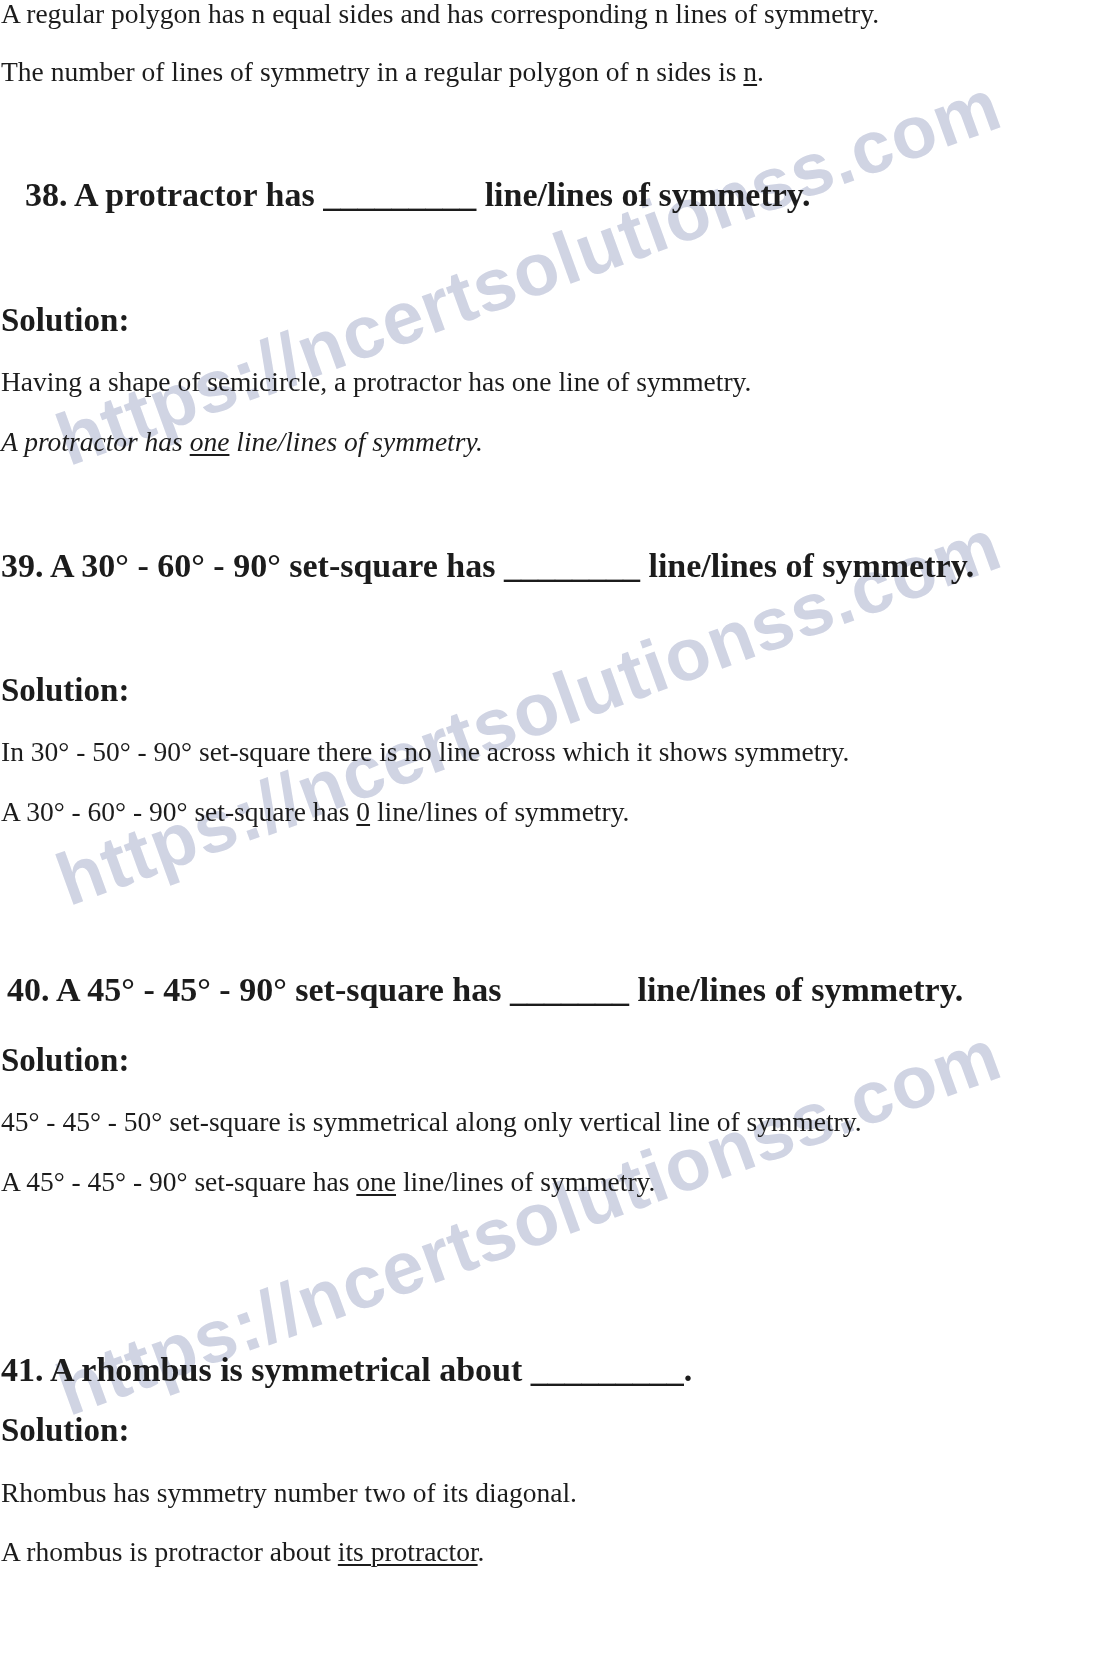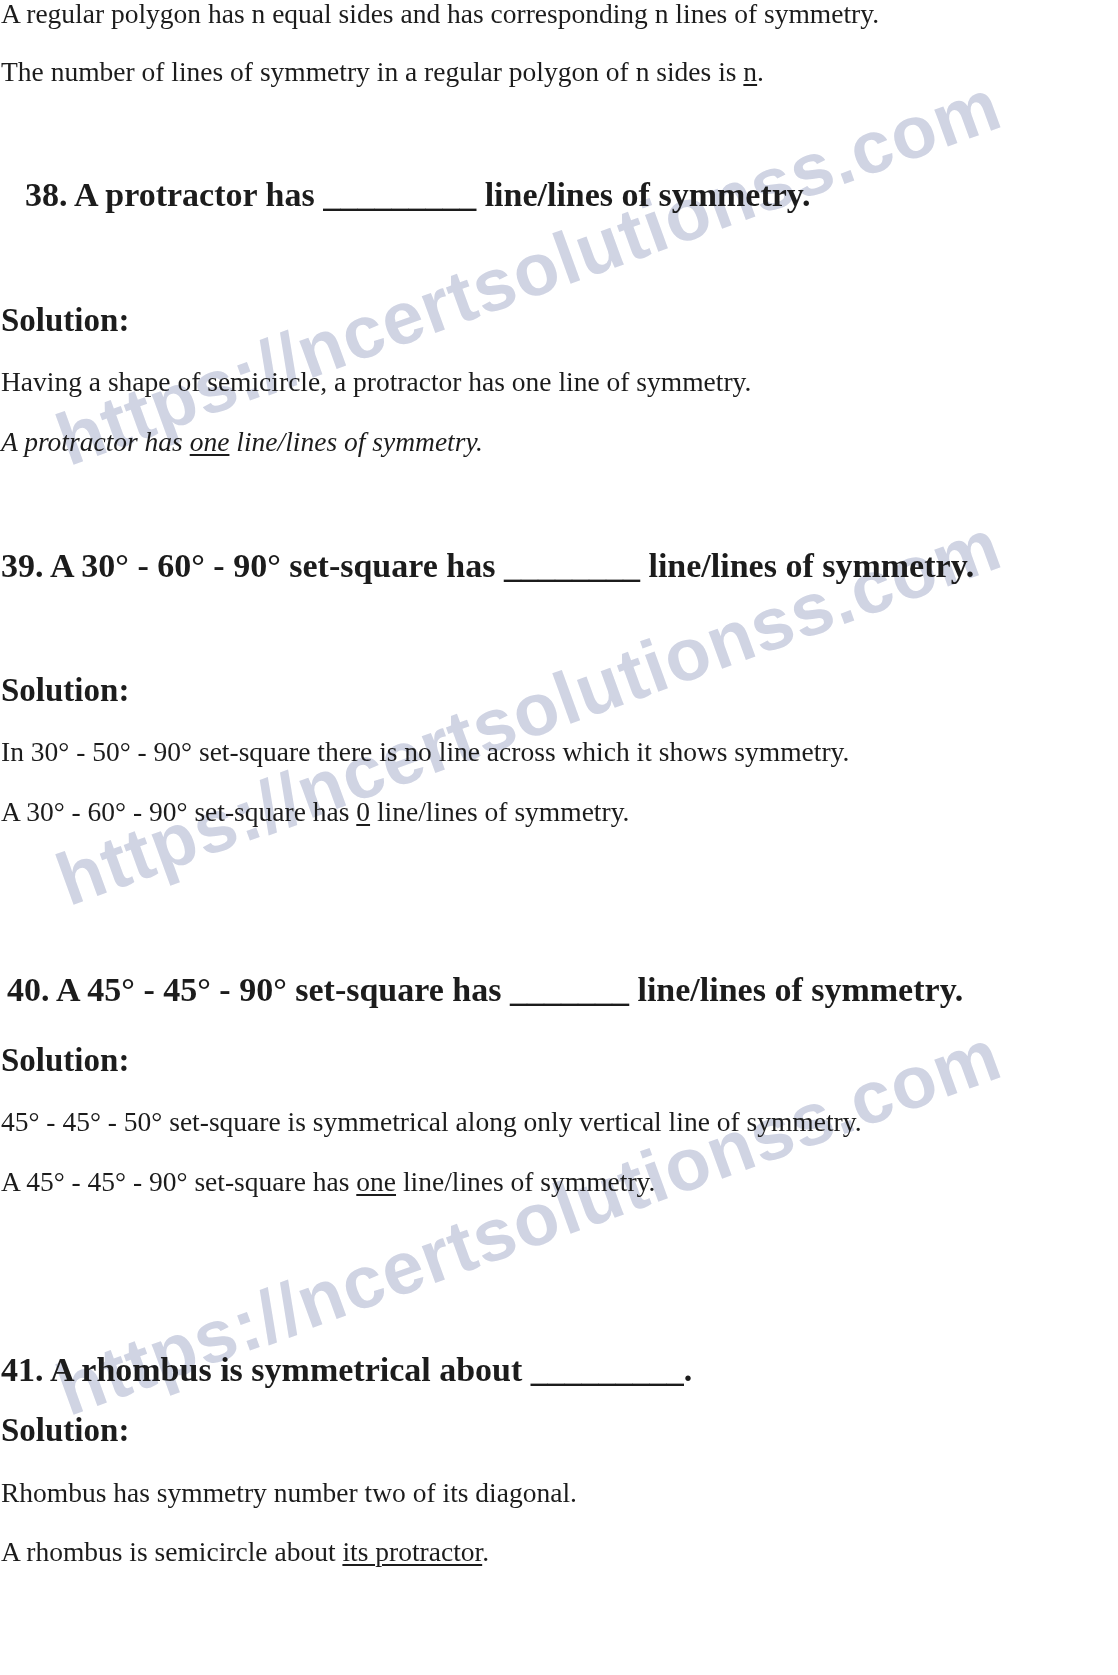--- a/index.html
+++ b/index.html
@@ -45,14 +45,14 @@
 <div class="line sol-heading" style="top:1038px;">Solution:</div>
 <div class="line body-text" style="top:1102px;">45° - 45° - 50° set-square is symmetrical along only vertical line of symmetry.</div>
 <div class="line body-text" style="top:1162px;">
   <span>A 45° - 45° - 90° set-square has </span><span class="ans">one</span><span> line/lines of symmetry.</span>
 </div>
 
 <div class="line q-heading" style="top:1340px;margin-top:8px;">41. A rhombus is symmetrical about _________.</div>
 <div class="line sol-heading" style="top:1408px;">Solution:</div>
 <div class="line body-text" style="top:1473px;">Rhombus has symmetry number two of its diagonal.</div>
 <div class="line body-text" style="top:1532px;">
-  <span>A rhombus is semicircle about </span><span class="ans">its protractor</span><span>.</span>
+  <span>A rhombus is protractor about </span><span class="ans">its protractor</span><span>.</span>
 </div>
 
 </body></html>

